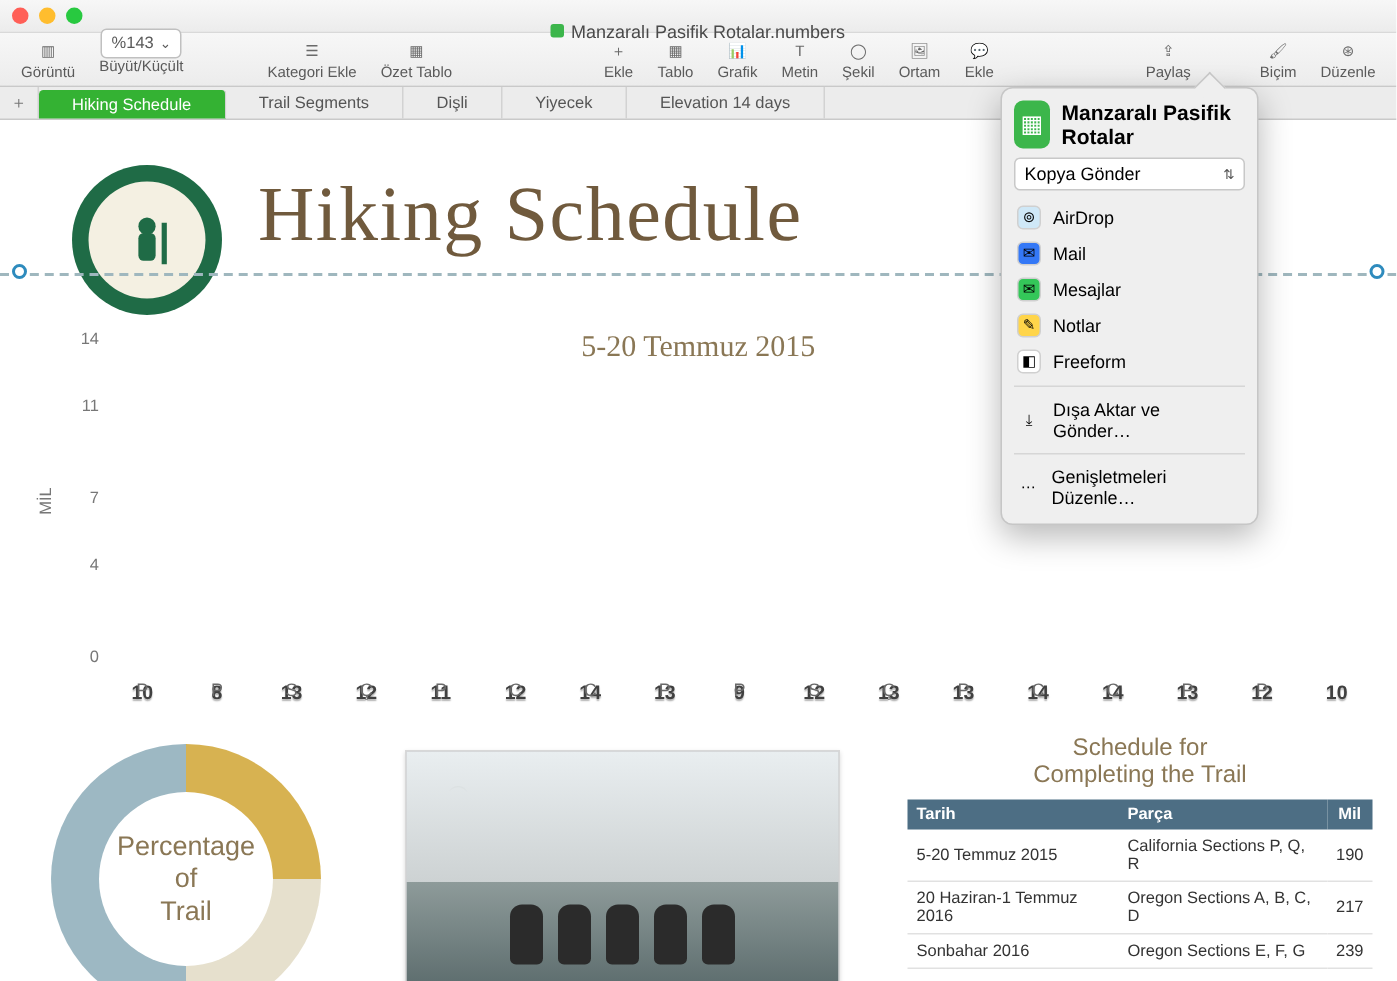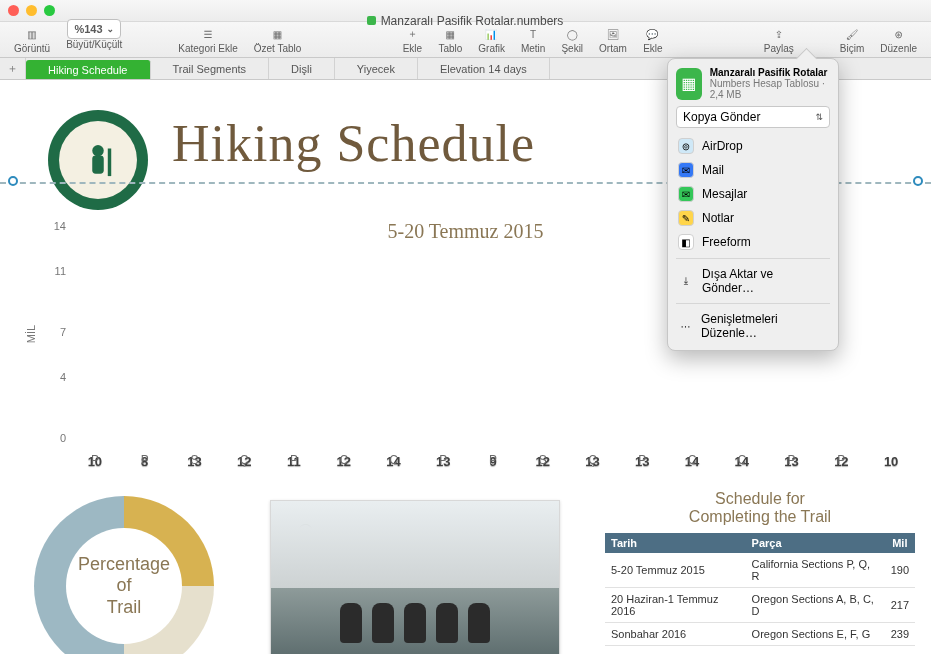--- a/index.html
+++ b/index.html
@@ -11,21 +11,21 @@
     .tl { width:11px; height:11px; border-radius:50%; }
     .tl.red{background:#ff5f57;} .tl.yel{background:#ffbd2e;} .tl.grn{background:#28c940;}
     .titlewrap { flex:1; text-align:center; font-size:12px; color:#4a4a4a; display:flex; justify-content:center; align-items:center; gap:5px;margin-top:20px;}
     .doc-dot{width:9px;height:9px;background:#3cb64b;border-radius:2px;display:inline-block;}
 
     
     .toolbar { height:36px; background:linear-gradient(#f7f7f7,#ececec); border-bottom:1px solid #c9c9c9; display:flex; align-items:center; padding:0 6px; font-size:10px; color:#5a5a5a;}
     .tbtn { display:flex; flex-direction:column; align-items:center; padding:0 8px; cursor:default;}
     .tbtn .ic { width:20px; height:18px; display:flex; align-items:center; justify-content:center; color:#6a6a6a;}
     .tbtn .lbl{line-height:11px;}
-    .zoom { display:flex; align-items:center; border:1px solid #c0c0c0; border-radius:4px; height:20px; padding:0 6px; font-size:11px; margin-top:-11px; background:#fff;font-weight:bold;}
+    .zoom { display:flex; align-items:center; border:1px solid #c0c0c0; border-radius:4px; height:20px; padding:0 6px; font-size:11px; margin-top:-11px; background:#fff;}
     .spacer{flex:1;}
     .tgroup{display:flex;}
 
     
     .sheettabs { height:22px; background:#ececec; border-bottom:1px solid #c9c9c9; display:flex; align-items:stretch; font-size:11px; color:#555;}
     .addtab{width:26px; display:flex;align-items:center;justify-content:center;border-right:1px solid #d2d2d2; color:#777;}
     .stab{padding:0 22px; display:flex; align-items:center; border-right:1px solid #d2d2d2;}
     .stab.active{ background:#34b233; color:#fff; border-radius:3px 3px 0 0; margin:2px 0 0; }
 
     
@@ -72,21 +72,21 @@
     .tbl th{background:#4d6e84;color:#fff; text-align:left; padding:4px 6px; font-weight:600;}
     .tbl th:last-child{text-align:center;}
     .tbl td{padding:5px 6px; border-bottom:1px solid #e1e1e1; color:#333;}
     .tbl td:last-child{text-align:right;}
 
     
     .popover { position:absolute; top:58px; right:92px; width:172px; background:#efefef; border:1px solid #c6c6c6; border-radius:8px; box-shadow:0 8px 22px rgba(0,0,0,.28); padding:8px 8px 6px; font-size:12px;}
     .popover::before{content:""; position:absolute; top:-8px; right:24px; width:14px; height:14px; background:#efefef; border-left:1px solid #c6c6c6; border-top:1px solid #c6c6c6; transform:rotate(45deg);}
     .pv-head{display:flex; gap:8px; align-items:center; margin-bottom:6px;}
     .pv-icon{width:32px;height:32px;background:#3cb64b;border-radius:6px; display:flex;align-items:center;justify-content:center;color:#fff;font-size:16px;}
-    .pv-title{font-weight:600; font-size:10px;}
+    .pv-title{font-weight:600; font-size:14px;}
     .pv-sub{font-size:10px;color:#777;}
     .pv-select{display:flex;align-items:center;justify-content:space-between; background:#fff;border:1px solid #c8c8c8;border-radius:4px;padding:3px 6px;margin:4px 0 6px;}
     .pv-select .chev{font-size:9px;color:#555;}
     .pv-item{display:flex;align-items:center;gap:8px;padding:4px 2px;border-radius:4px;}
     .pv-item .pi{width:16px;height:16px;border-radius:4px;display:flex;align-items:center;justify-content:center;font-size:10px;}
     .sep{height:1px;background:#d6d6d6;margin:4px 0;}
   </style>
 </head>
 <body>
 
@@ -375,21 +375,20 @@
         </tbody>
     </table>
   </div>
 </div>
 
 <div class="popover">
   <div class="pv-head">
     <div class="pv-icon">▦</div>
     <div>
       <div class="pv-title">Manzaralı Pasifik Rotalar</div>
-      <div class="pv-sub">Numbers Hesap Tablosu · 2,4 MB</div>
     </div>
   </div>
   <div class="pv-select">
     <span>Kopya Gönder</span>
     <span class="chev">⇅</span>
   </div>
   <div id="pv-items">
       <div class="pv-item">
         <div class="pi" style="background: rgb(207, 232, 247); border: 1px solid rgb(208, 208, 208);">⊚</div>
         <span>AirDrop</span>

